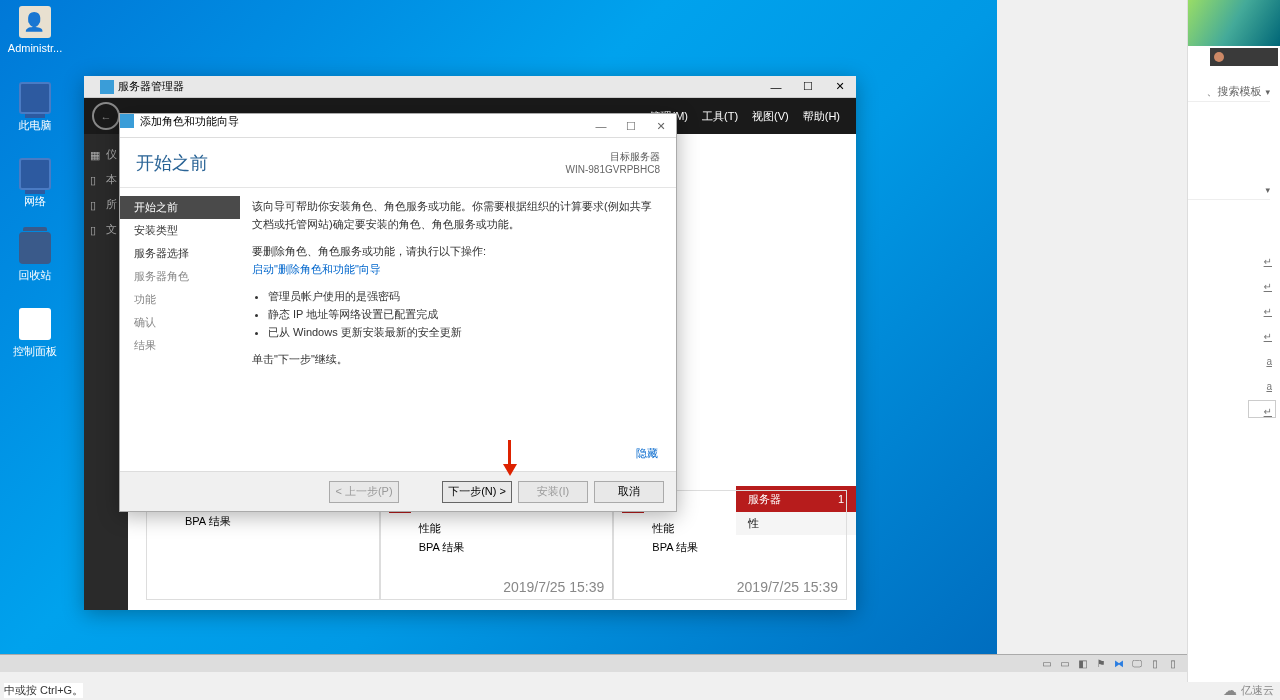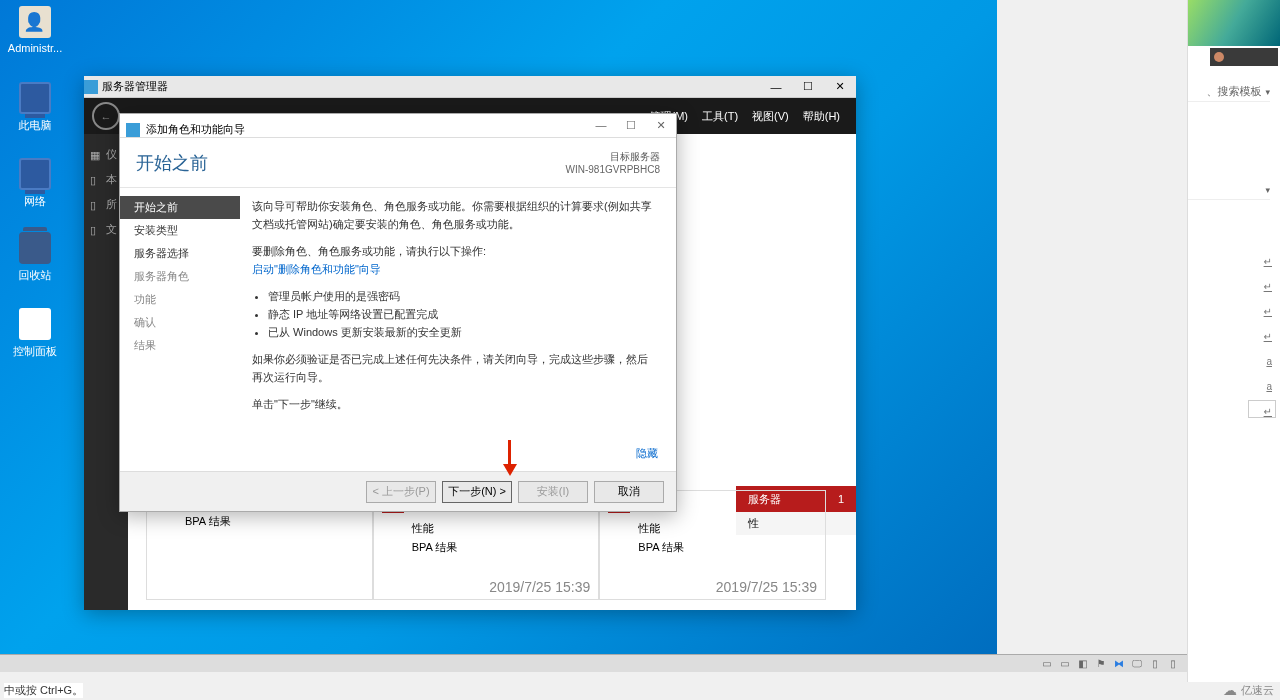--- a/index.html
+++ b/index.html
@@ -33,52 +33,52 @@
   display: flex; align-items: center; font-size: 11px; color: #333; padding-left: 4px; }
 .taskbar .tray { margin-left: auto; display: flex; gap: 6px; padding-right: 8px; align-items: center; color: #666; font-size: 10px; }
 .taskbar .tray span { width: 12px; height: 12px; display: inline-flex; align-items: center; justify-content: center; }
 
 .status-line { position: absolute; left: 2px; bottom: 0; font-size: 11px; color: #333; }
 
 
 .sm-window { position: absolute; left: 84px; top: 76px; width: 772px; height: 534px; background: #fff;
   box-shadow: 0 4px 20px rgba(0,0,0,0.3); }
 .sm-titlebar { height: 22px; background: #e8e8e8; border-bottom: 1px solid #ccc; display: flex; align-items: center;
-  font-size: 11px; padding-left: 0; }
+  font-size: 11px; padding-left: 16px; }
 .sm-titlebar .icon { width: 14px; height: 14px; background: #3a9dd8; margin-right: 4px; }
 .sm-titlebar .controls { margin-left: auto; display: flex; }
 .sm-titlebar .controls div { width: 32px; height: 22px; display: flex; align-items: center; justify-content: center; font-size: 11px; }
 
 .sm-toolbar { height: 36px; background: #1a1a1a; display: flex; align-items: center; color: #fff; font-size: 11px; padding: 0 8px; }
 .sm-back { width: 28px; height: 28px; border: 2px solid #888; border-radius: 50%; display: flex; align-items: center; justify-content: center; margin-right: 8px; color: #888; }
 .sm-menu { margin-left: auto; display: flex; gap: 14px; padding-right: 8px; }
 .sm-menu span { cursor: default; }
 
 .sm-body { display: flex; height: calc(100% - 58px); }
 .sm-sidebar { width: 44px; background: #2a2a2a; color: #aaa; font-size: 11px; padding-top: 8px; }
 .sm-sidebar div { padding: 5px 6px; white-space: nowrap; overflow: hidden; display: flex; align-items: center; gap: 4px; }
 .sm-sidebar .ii { width: 12px; height: 12px; display: inline-block; }
 
 .sm-content { flex: 1; background: #fff; position: relative; padding: 10px 18px; overflow: hidden; }
-.tiles-row { position: absolute; bottom: 10px; left: 18px; right: 30px; display: flex; gap: 0; }
+.tiles-row { position: absolute; bottom: 10px; left: 18px; right: 9px; display: flex; gap: 0; }
 .tile { flex: 1; border: 1px solid #ddd; min-height: 110px; font-size: 11px; position: relative; }
 .tile-header { display: flex; align-items: center; padding: 4px 8px; }
 .tile-header .badge { width: 22px; height: 18px; background: #b71c1c; color: #fff; display: flex; align-items: center; justify-content: center; margin-right: 8px; font-size: 11px; }
 .tile-list { padding: 2px 8px 2px 38px; }
 .tile-list div { padding: 2px 0; }
 .tile-ts { position: absolute; bottom: 4px; right: 8px; color: #888; font-size: 14px; }
 .banner { position: absolute; right: 0; top: 352px; width: 120px; height: 26px; background: #b71c1c; color: #fff;
   display: flex; align-items: center; justify-content: space-between; padding: 0 12px; font-size: 11px; }
 .banner-sub { position: absolute; right: 0; top: 378px; width: 120px; padding: 4px 12px; font-size: 11px; background: #f5f5f5; }
 
 
 .wizard { position: absolute; left: 119px; top: 113px; width: 558px; height: 399px; background: #f0f0f0;
   border: 1px solid #aaa; box-shadow: 0 4px 20px rgba(0,0,0,0.3); }
-.wiz-title { height: 24px; background: #fff; border-bottom: 1px solid #ddd; display: flex; align-items: flex-end; font-size: 11px;
-  padding-left: 6px; }
+.wiz-title { height: 24px; background: #fff; border-bottom: 1px solid #ddd; display: flex; align-items: flex-start; font-size: 11px;
+  }
 .wiz-title .icon { width: 14px; height: 14px; background: #3a9dd8; margin-right: 6px; }
 .wiz-title .controls { margin-left: auto; display: flex; }
 .wiz-title .controls div { width: 30px; height: 24px; display: flex; align-items: center; justify-content: center; font-size: 11px; color: #666; }
 
 .wiz-header { height: 50px; background: #fff; display: flex; align-items: center; padding: 0 16px; border-bottom: 1px solid #e5e5e5; }
 .wiz-header h1 { color: #2a6496; font-size: 18px; font-weight: 400; }
 .wiz-header .dest { margin-left: auto; text-align: right; font-size: 10px; color: #666; }
 .wiz-header .dest .label { color: #555; }
 
 .wiz-body { display: flex; height: calc(100% - 74px - 40px); background: #fff; }
@@ -90,21 +90,21 @@
 .wiz-content { flex: 1; padding: 10px 18px 8px 12px; font-size: 11px; color: #333; line-height: 1.6; overflow: auto; }
 .wiz-content p { margin-bottom: 10px; }
 .wiz-content .link { color: #0066cc; }
 .wiz-content ul { list-style: disc; padding-left: 16px; margin-bottom: 10px; }
 .wiz-content .hide-link { position: absolute; right: 18px; bottom: 48px; color: #0066cc; font-size: 11px; }
 
 .wiz-footer { height: 40px; border-top: 1px solid #ddd; background: #f0f0f0; display: flex; align-items: center;
   justify-content: flex-end; gap: 6px; padding: 0 12px; }
 .wiz-footer button { min-width: 70px; height: 22px; font-size: 11px; border: 1px solid #aaa; background: #e8e8e8; }
 .wiz-footer button:disabled { color: #999; }
-.wiz-footer button.primary { border: 1px solid #666; }
+.wiz-footer button.primary { border: 1px solid #666; margin-left: 37px; }
 
 .red-arrow { position: absolute; left: 503px; top: 440px; width: 14px; height: 36px; z-index: 100; pointer-events: none; }
 .red-arrow .shaft { position: absolute; left: 5px; top: 0; width: 3px; height: 26px; background: #d20; }
 .red-arrow .head { position: absolute; left: 0; top: 24px; width: 0; height: 0; border-left: 7px solid transparent; border-right: 7px solid transparent; border-top: 12px solid #d20; }
 
 
 .right-pane { position: absolute; right: 0; top: 0; width: 93px; height: 682px; background: #fff; border-left: 1px solid #ddd; }
 .right-thumb { height: 46px; background: linear-gradient(120deg, #9d6, #4a9, #067); position: relative; }
 .right-userbar { position: absolute; top: 48px; right: 2px; background: #3a3a3a; color: #ccc; width: 68px; height: 18px;
   font-size: 10px; display: flex; align-items: center; padding: 0 4px; gap: 3px; }
@@ -260,21 +260,20 @@
       </div>
       <div class="wiz-content">
         <p>该向导可帮助你安装角色、角色服务或功能。你需要根据组织的计算要求(例如共享文档或托管网站)确定要安装的角色、角色服务或功能。</p>
         <p><span>要删除角色、角色服务或功能，请执行以下操作:</span><br>
            <span class="link">启动"删除角色和功能"向导</span></p>
         <ul>
           <li>管理员帐户使用的是强密码</li>
           <li>静态 IP 地址等网络设置已配置完成</li>
           <li>已从 Windows 更新安装最新的安全更新</li>
         </ul>
-        <p>如果你必须验证是否已完成上述任何先决条件，请关闭向导，完成这些步骤，然后再次运行向导。</p>
         <p>单击"下一步"继续。</p>
 
         <span class="hide-link">隐藏</span>
       </div>
     </div>
     <div class="wiz-footer">
       <button disabled="">&lt; 上一步(P)</button>
       <button class="primary">下一步(N) &gt;</button>
       <button disabled="">安装(I)</button>
       <button>取消</button>

